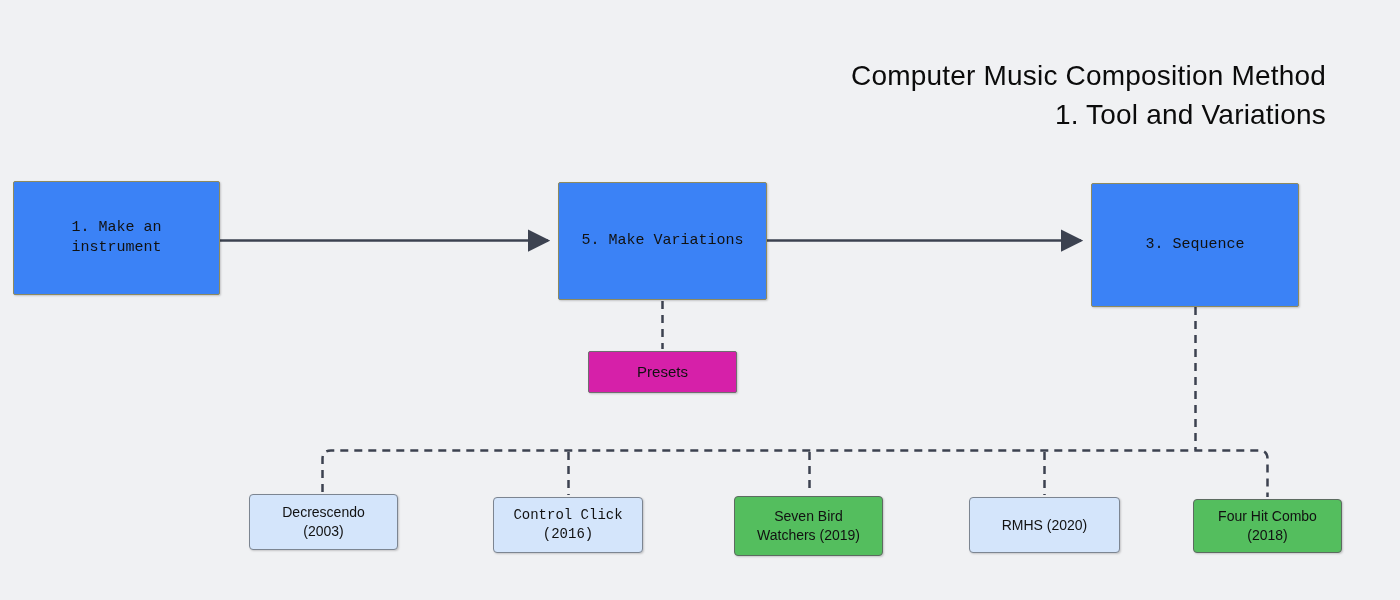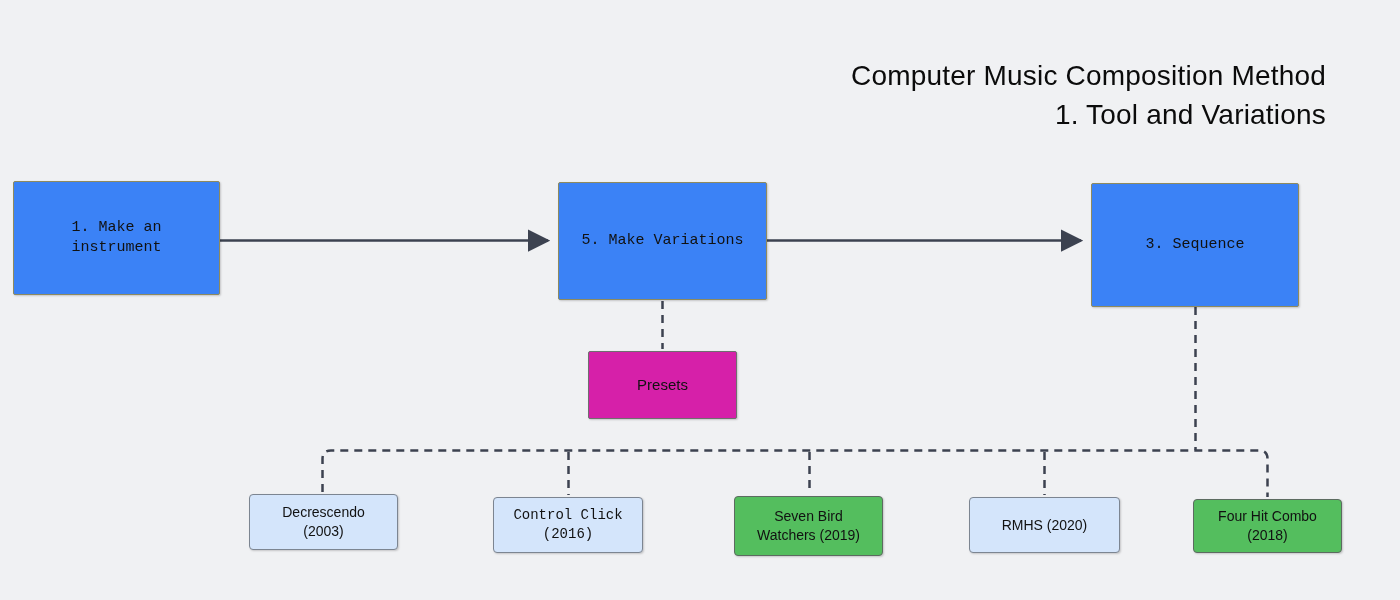--- a/index.html
+++ b/index.html
@@ -35,21 +35,21 @@
   .node span{white-space:pre-line;}
 
   .yellow{background:#3b82f6;border-color:#8e8a5e;border-radius:2px;font-family:Liberation Mono, monospace;}
   .magenta{background:#D620A9;border-color:#6f6f6f;border-radius:2px;}
   .blue{background:#D4E5FB;border-color:#7c8591;border-radius:4px;font-size:14px;line-height:19px;}
   .green{background:#54BE5E;border-color:#5c6b60;border-radius:4px;font-size:14px;line-height:19px;}
 
   .n-make-instrument{left:13px;top:181px;width:207px;height:114px;}
   .n-make-variations{left:558px;top:182px;width:209px;height:118px;}
   .n-sequence{left:1091px;top:183px;width:208px;height:124px;text-align:right;}
-  .n-presets{left:588px;top:351px;width:149px;height:68px;}
+  .n-presets{left:588px;top:351px;width:149px;height:42px;}
   .n-decrescendo{left:249px;top:494px;width:149px;height:56px;}
   .n-control-click{left:493px;top:497px;width:150px;height:56px;font-family:Liberation Mono, monospace;}
   .n-seven-bird{left:734px;top:496px;width:149px;height:60px;}
   .n-rmhs{left:969px;top:497px;width:151px;height:56px;}
   .n-four-hit{left:1193px;top:499px;width:149px;height:54px;}
 </style>
 </head>
 <body>
 
 <div class="canvas">

